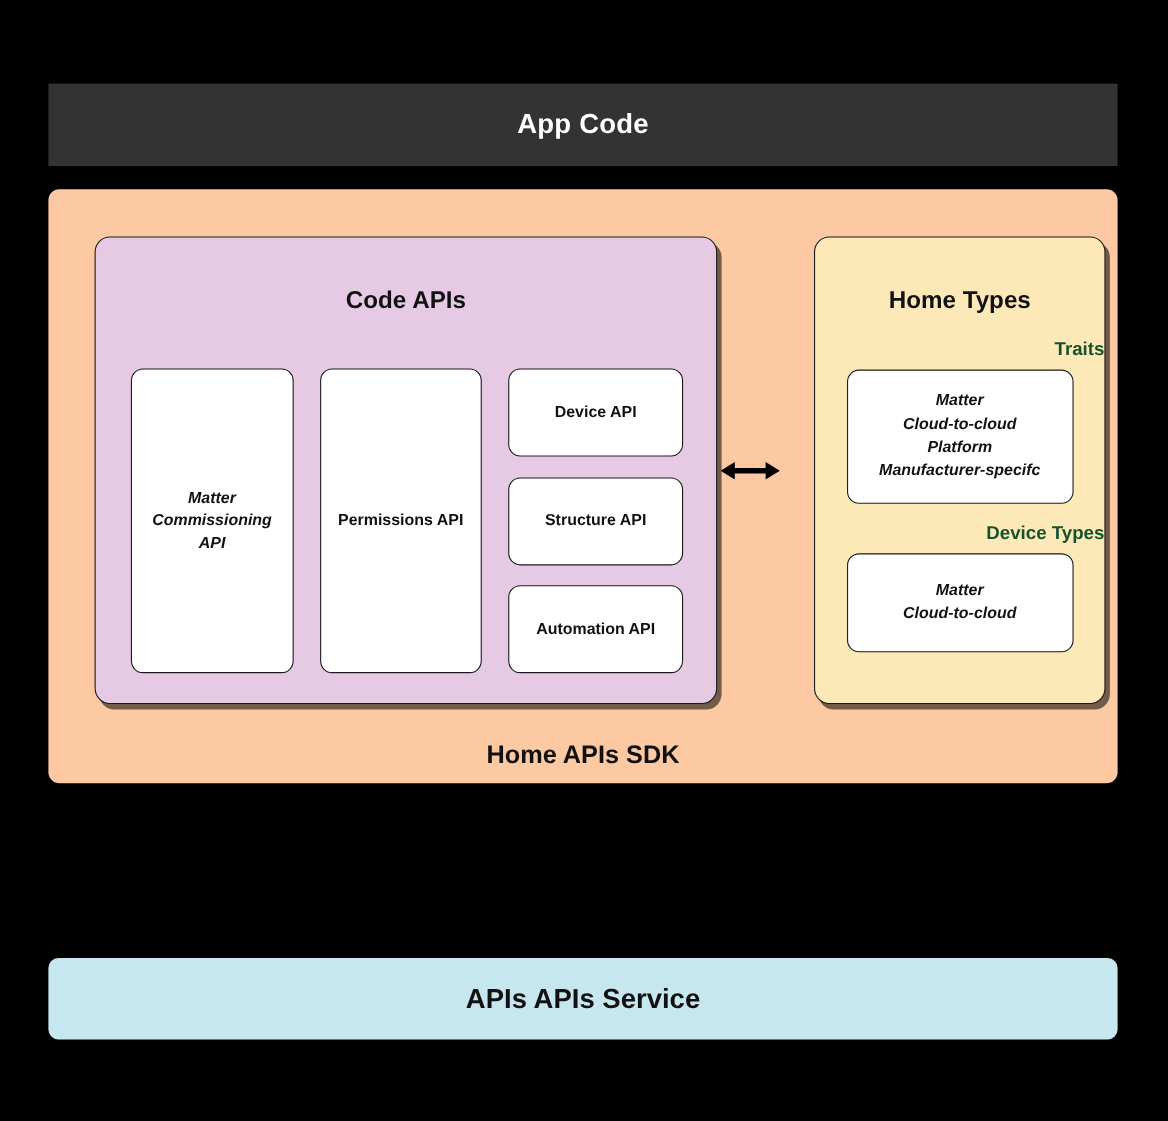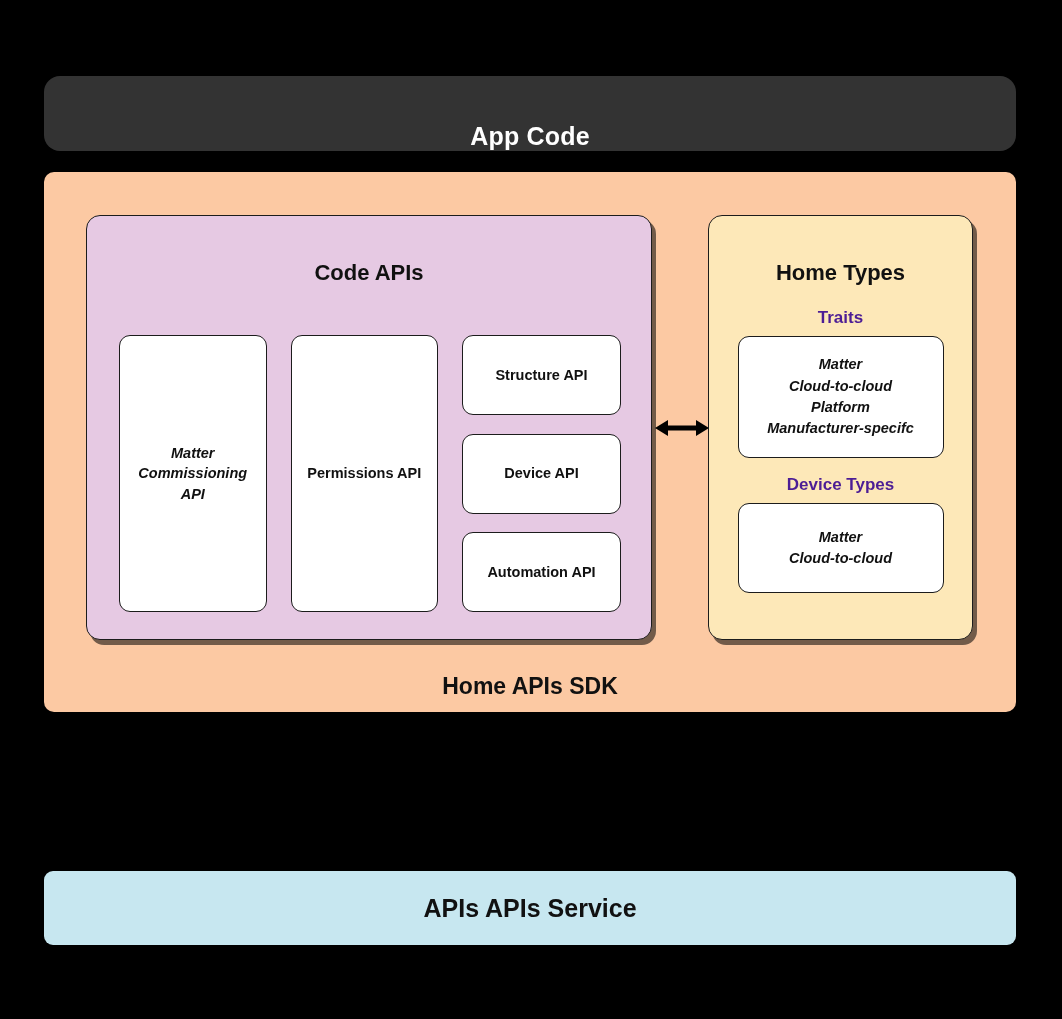--- a/index.html
+++ b/index.html
@@ -24,23 +24,23 @@
   }
 
   
   .app-code-bar {
     position: absolute;
     left: 44px;
     top: 76px;
     width: 972px;
     height: 75px;
     background: #333333;
-    border-radius: 16px;
-    display: flex;
-    align-items: flex-end;
+    border-radius: 0;
+    display: flex;
+    align-items: center;
     justify-content: center;
   }
   .app-code-bar .bar-label {
     color: #ffffff;
     font-size: 25px;
     font-weight: bold;
     letter-spacing: 0.2px;
   }
 
   
@@ -126,35 +126,35 @@
     height: 277px;
   }
   .card-small {
     width: 159px;
     height: 80px;
   }
 
   
   .home-types-panel {
     position: absolute;
-    left: 664px;
+    left: 696px;
     top: 43px;
     width: 265px;
     height: 425px;
     background: #FDE8B8;
     border: 1.6px solid #1c1c1c;
     border-radius: 14px;
     box-shadow: 4px 5px 0px rgba(0,0,0,0.55);
     box-sizing: border-box;
   }
   .types-subtitle {
-    text-align: center;
+    text-align: right;
     font-size: 17px;
     font-weight: bold;
-    color: #4c1d95;
+    color: #14532d;
   }
   .types-card {
     background: #ffffff;
     border: 1.6px solid #1c1c1c;
     border-radius: 11px;
     display: flex;
     align-items: center;
     justify-content: center;
     text-align: center;
     font-size: 14.5px;
@@ -231,24 +231,24 @@
             <span class="nl">API</span>
           </span>
         </div>
 
         <div class="card card-tall">
           <span>Permissions API</span>
         </div>
 
         <div class="card-col">
           <div class="card card-small">
-            <span>Structure API</span>
+            <span>Device API</span>
           </div>
           <div class="card card-small">
-            <span>Device API</span>
+            <span>Structure API</span>
           </div>
           <div class="card card-small">
             <span>Automation API</span>
           </div>
         </div>
 
       </div>
     </div>
 
     <div class="connector">

